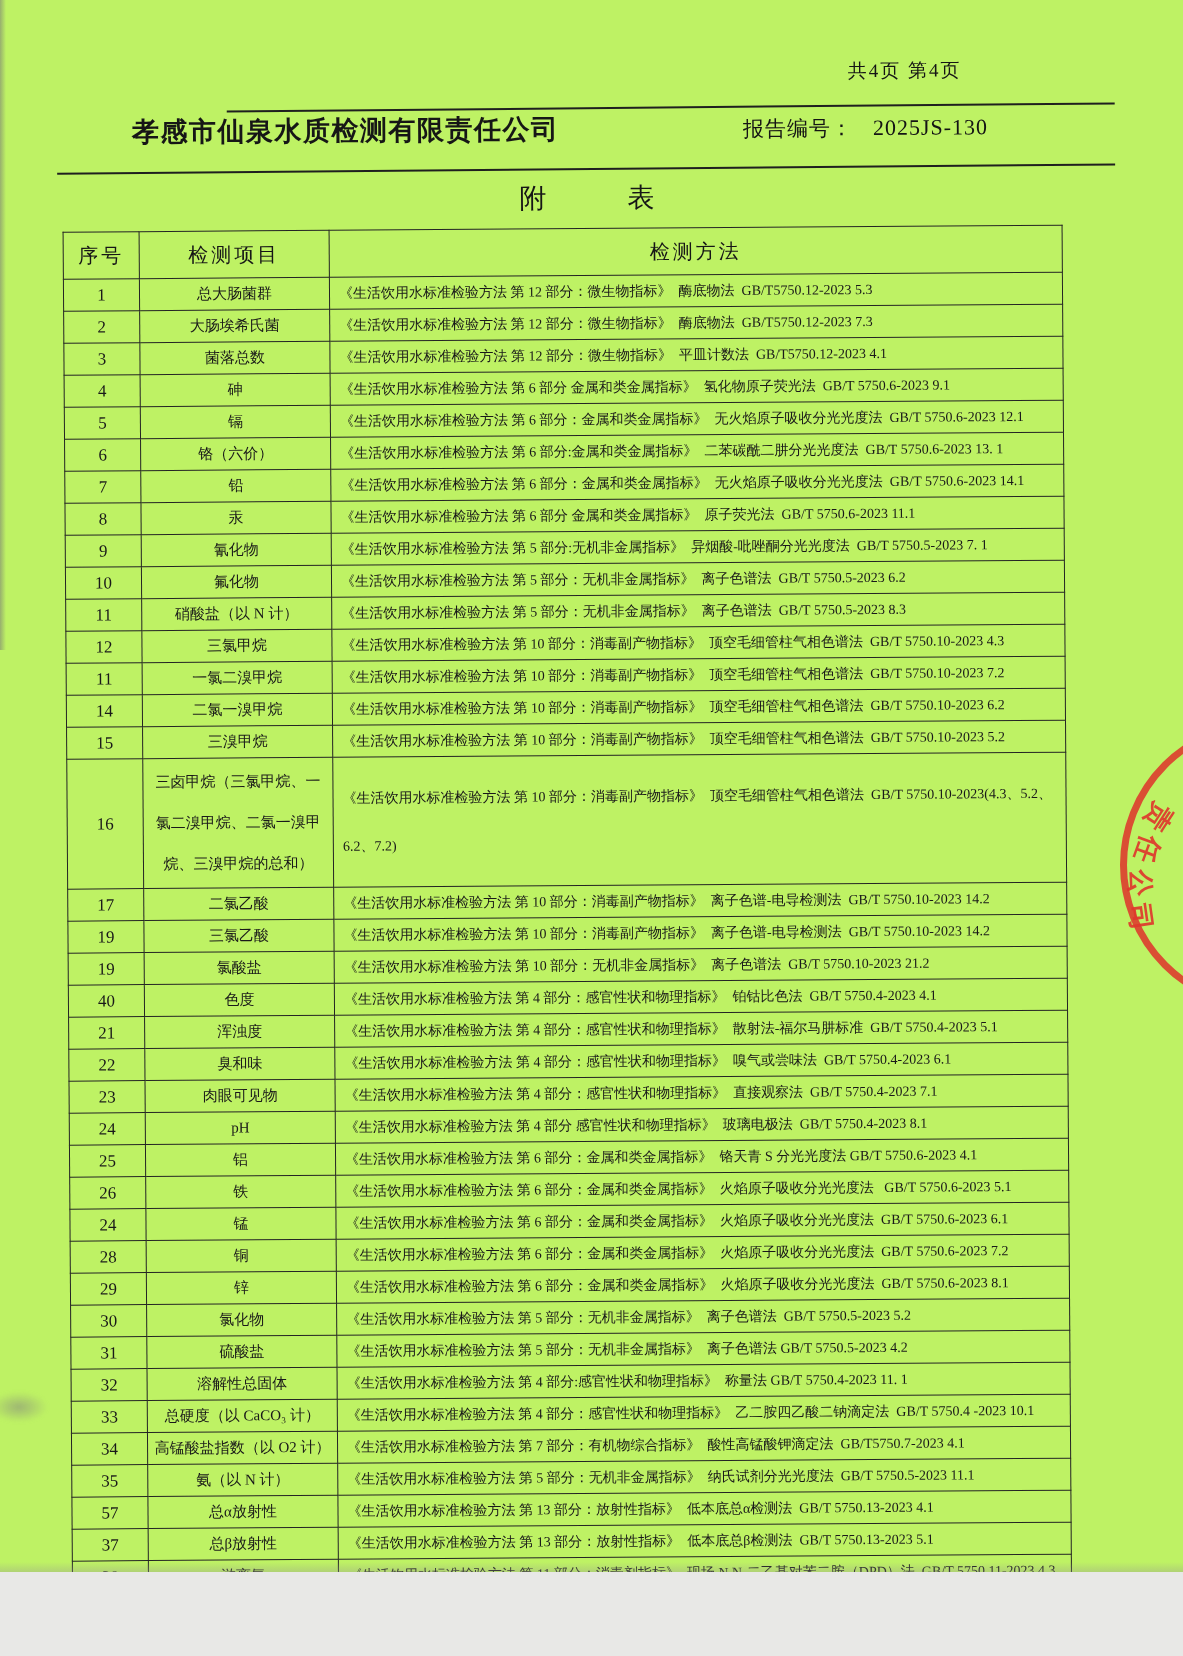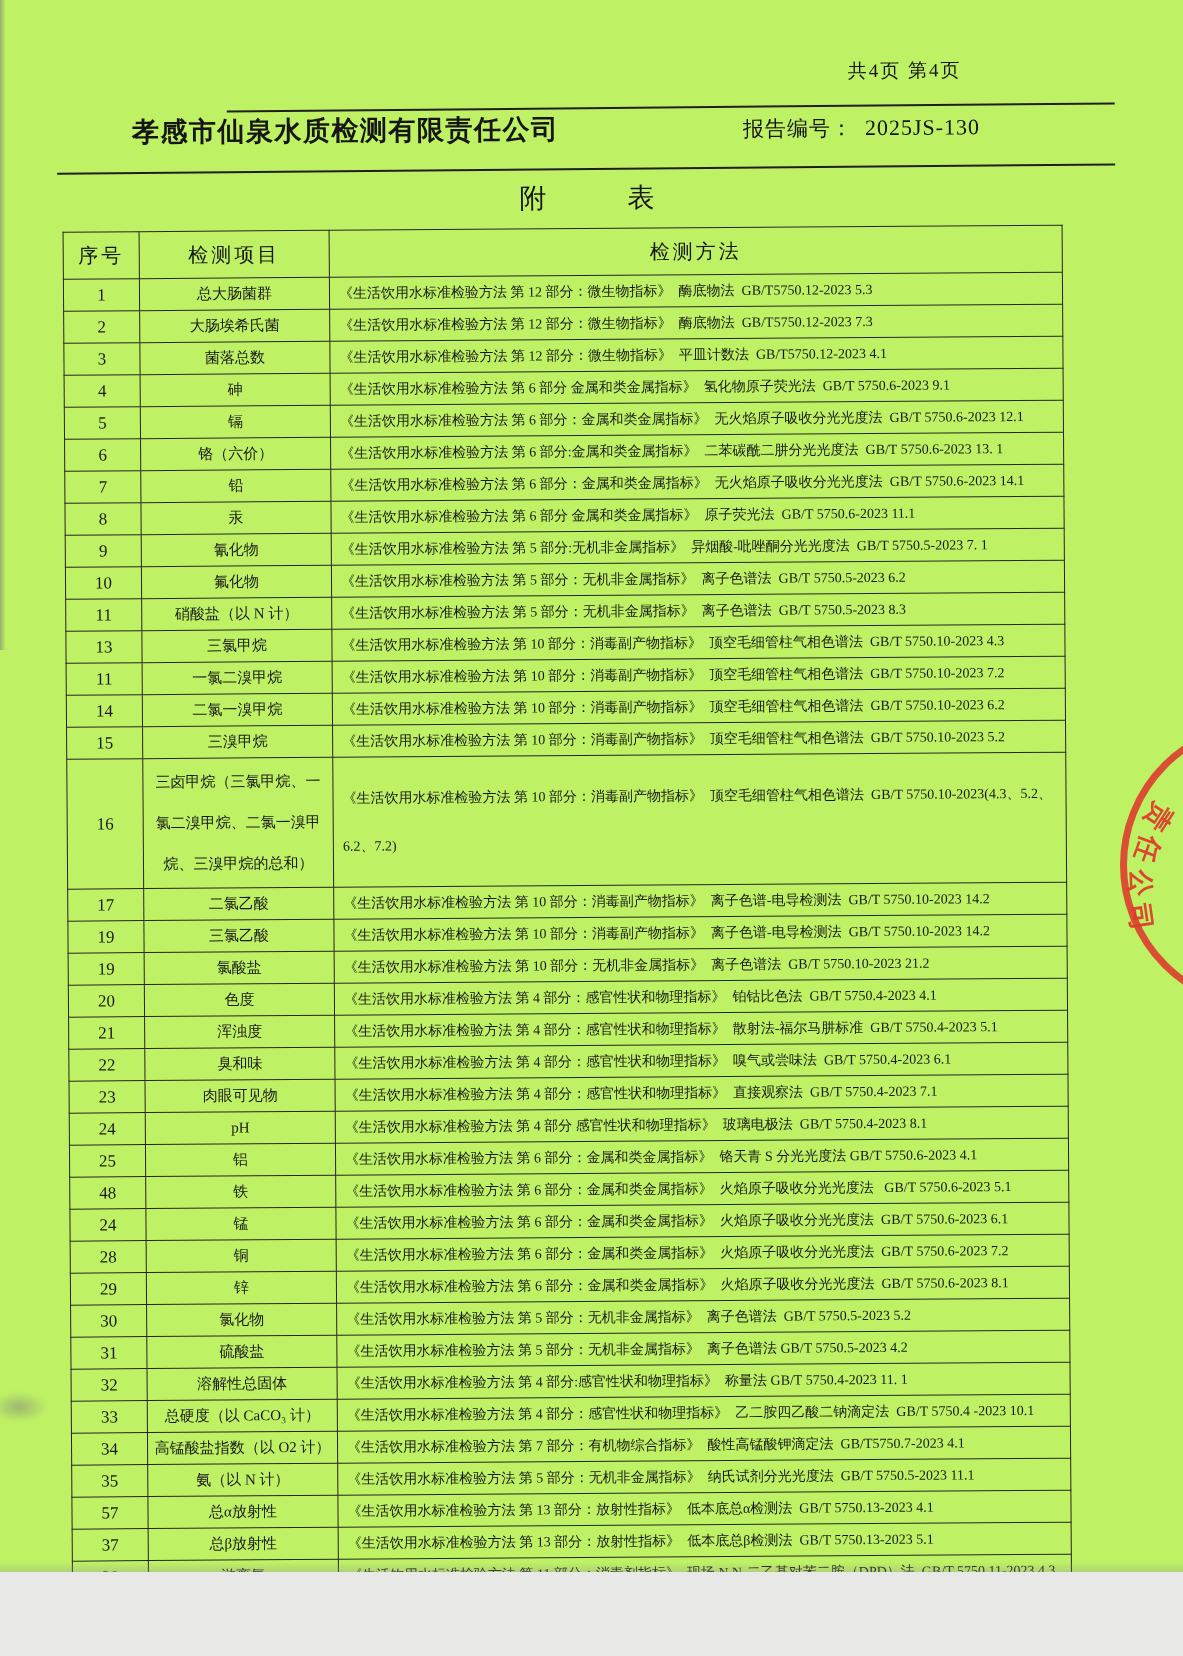--- a/index.html
+++ b/index.html
@@ -45,21 +45,21 @@
   .rule-mid{left:62px;top:168px;width:1058px;transform:rotate(-0.1deg);}
   .company{
     position:absolute;left:137px;top:111px;
     font-family:"Liberation Sans","DejaVu Sans",sans-serif;
     font-weight:bold;font-size:27px;letter-spacing:1.5px;color:#161616;
   }
   .report-no{
     position:absolute;left:748px;top:116px;
     font-size:21px;color:#141414;letter-spacing:1px;
   }
-  .report-no .val{margin-left:12px;letter-spacing:1px;font-size:22px;}
+  .report-no .val{margin-left:20px;letter-spacing:1px;font-size:22px;}
   .doc-title{
     position:absolute;left:0;top:180px;width:100%;
     text-align:center;font-size:27px;color:#161616;
     white-space:pre;
   }
   table{
     position:absolute;left:67px;top:228px;width:999px;
     border-collapse:collapse;table-layout:fixed;
     background:transparent;
   }
@@ -185,21 +185,21 @@
             <td class="no">10</td>
             <td class="item">氟化物</td>
             <td class="method">《生活饮用水标准检验方法 第 5 部分：无机非金属指标》  离子色谱法  GB/T 5750.5-2023 6.2</td>
           </tr>
           <tr>
             <td class="no">11</td>
             <td class="item">硝酸盐（以 N 计）</td>
             <td class="method">《生活饮用水标准检验方法 第 5 部分：无机非金属指标》  离子色谱法  GB/T 5750.5-2023 8.3</td>
           </tr>
           <tr>
-            <td class="no">13</td>
+            <td class="no">12</td>
             <td class="item">三氯甲烷</td>
             <td class="method">《生活饮用水标准检验方法 第 10 部分：消毒副产物指标》  顶空毛细管柱气相色谱法  GB/T 5750.10-2023 4.3</td>
           </tr>
           <tr>
             <td class="no">11</td>
             <td class="item">一氯二溴甲烷</td>
             <td class="method">《生活饮用水标准检验方法 第 10 部分：消毒副产物指标》  顶空毛细管柱气相色谱法  GB/T 5750.10-2023 7.2</td>
           </tr>
           <tr>
             <td class="no">14</td>
@@ -225,21 +225,21 @@
             <td class="no">19</td>
             <td class="item">三氯乙酸</td>
             <td class="method">《生活饮用水标准检验方法 第 10 部分：消毒副产物指标》  离子色谱-电导检测法  GB/T 5750.10-2023 14.2</td>
           </tr>
           <tr>
             <td class="no">19</td>
             <td class="item">氯酸盐</td>
             <td class="method">《生活饮用水标准检验方法 第 10 部分：无机非金属指标》  离子色谱法  GB/T 5750.10-2023 21.2</td>
           </tr>
           <tr>
-            <td class="no">20</td>
+            <td class="no">40</td>
             <td class="item">色度</td>
             <td class="method">《生活饮用水标准检验方法 第 4 部分：感官性状和物理指标》  铂钴比色法  GB/T 5750.4-2023 4.1</td>
           </tr>
           <tr>
             <td class="no">21</td>
             <td class="item">浑浊度</td>
             <td class="method">《生活饮用水标准检验方法 第 4 部分：感官性状和物理指标》  散射法-福尔马肼标准  GB/T 5750.4-2023 5.1</td>
           </tr>
           <tr>
             <td class="no">22</td>
@@ -255,21 +255,21 @@
             <td class="no">24</td>
             <td class="item">pH</td>
             <td class="method">《生活饮用水标准检验方法 第 4 部分 感官性状和物理指标》  玻璃电极法  GB/T 5750.4-2023 8.1</td>
           </tr>
           <tr>
             <td class="no">25</td>
             <td class="item">铝</td>
             <td class="method">《生活饮用水标准检验方法 第 6 部分：金属和类金属指标》  铬天青 S 分光光度法 GB/T 5750.6-2023 4.1</td>
           </tr>
           <tr>
-            <td class="no">48</td>
+            <td class="no">26</td>
             <td class="item">铁</td>
             <td class="method">《生活饮用水标准检验方法 第 6 部分：金属和类金属指标》  火焰原子吸收分光光度法   GB/T 5750.6-2023 5.1</td>
           </tr>
           <tr>
             <td class="no">24</td>
             <td class="item">锰</td>
             <td class="method">《生活饮用水标准检验方法 第 6 部分：金属和类金属指标》  火焰原子吸收分光光度法  GB/T 5750.6-2023 6.1</td>
           </tr>
           <tr>
             <td class="no">28</td>

